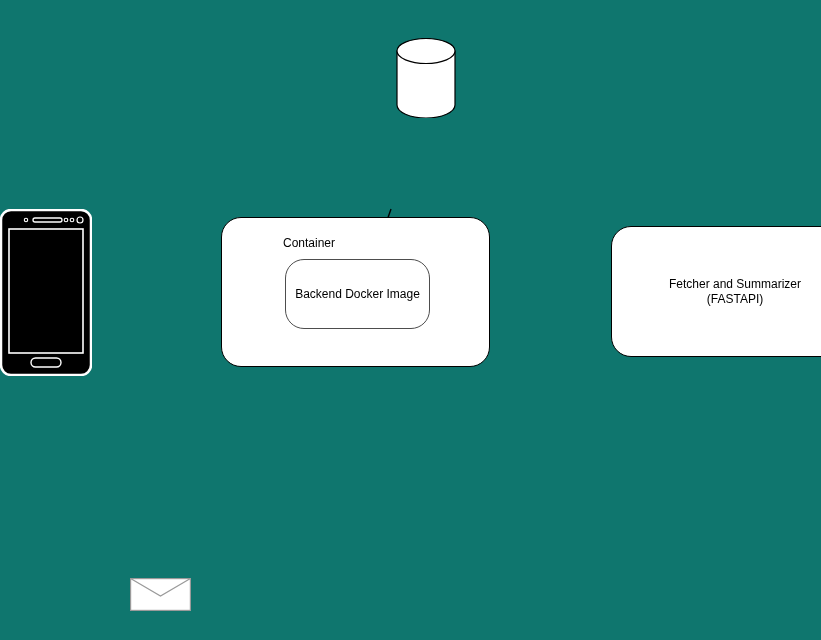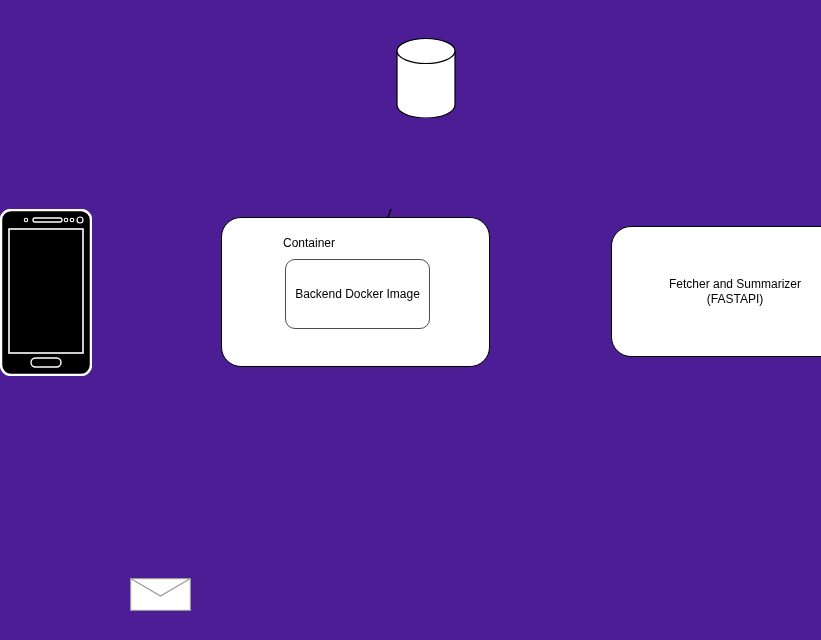--- a/index.html
+++ b/index.html
@@ -8,21 +8,21 @@
     padding: 0;
     background: #000000;
   }
   body {
     font-family: "Liberation Sans", sans-serif;
   }
   #canvas {
     position: relative;
     width: 821px;
     height: 640px;
-    background: #4c1d95;
+    background: #0f766e;
     overflow: hidden;
   }
   .shape {
     position: absolute;
     box-sizing: border-box;
   }
   
   .rbox {
     background: #ffffff;
     border: 1px solid #000000;
@@ -50,21 +50,21 @@
     top: 18px;
     font-size: 12px;
     color: #000000;
     white-space: nowrap;
   }
   #backend-image-box {
     left: 63px;
     top: 41px;
     width: 145px;
     height: 70px;
-    border-radius: 10px;
+    border-radius: 19px;
     border: 1px solid #4d4d4d;
     background: #ffffff;
     display: flex;
     align-items: center;
     justify-content: center;
     font-size: 12px;
     color: #000000;
     white-space: nowrap;
   }
   #fetcher-box {

